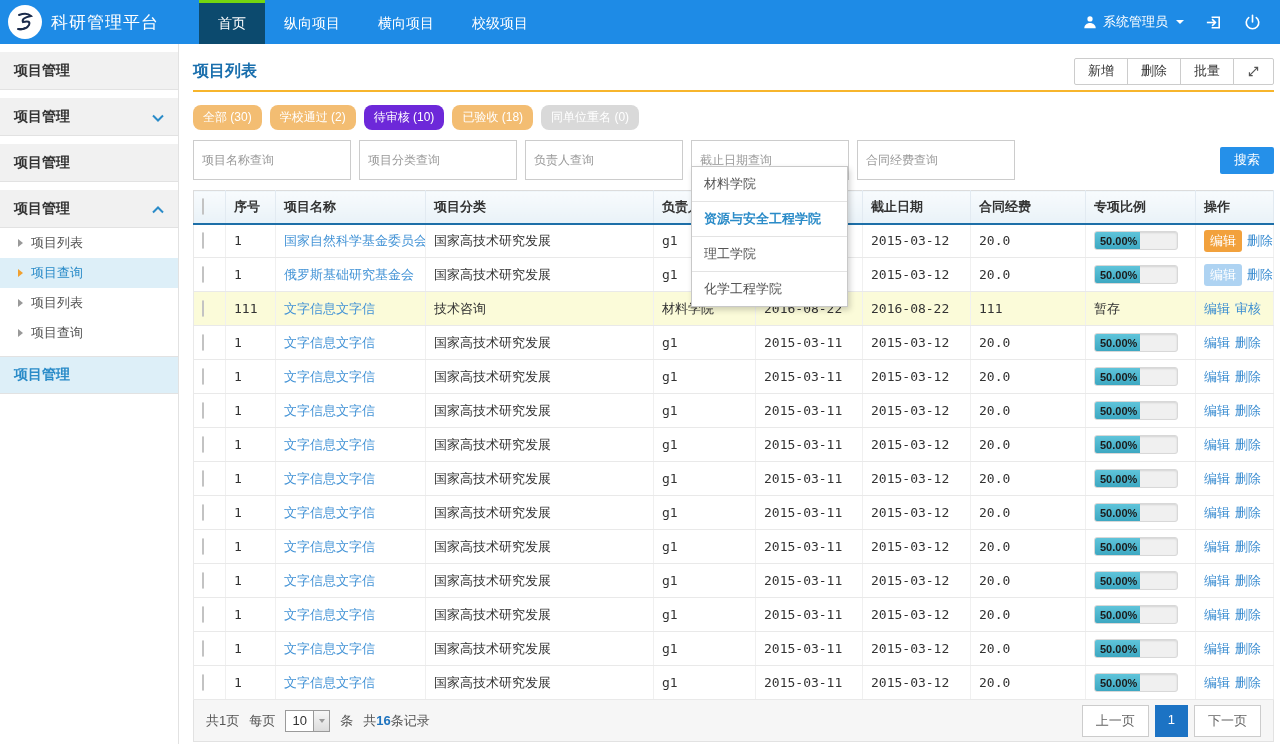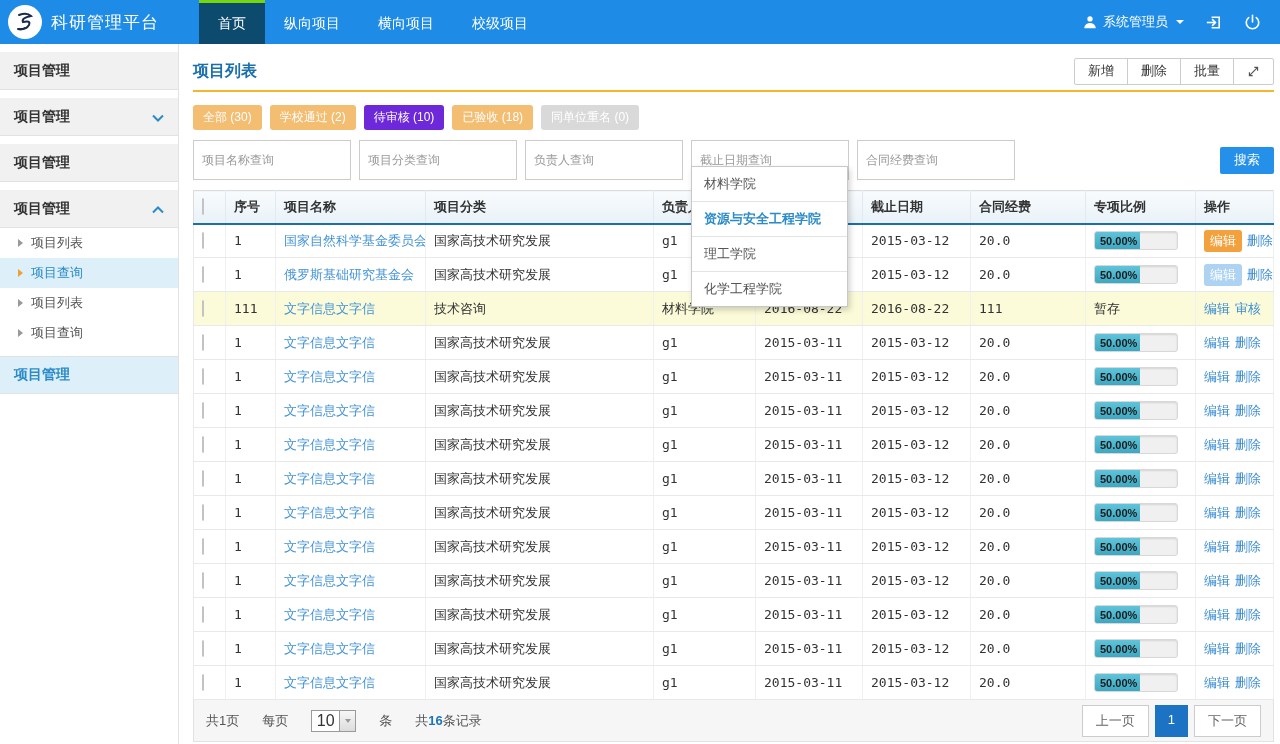--- a/index.html
+++ b/index.html
@@ -32,21 +32,21 @@
   
   .main { flex:1; padding:8px 14px 0; position:relative; }
   .panel-head { display:flex; align-items:center; justify-content:space-between; height:38px; }
   .panel-title { font-size:16px; font-weight:bold; color:#1a6fad; }
   .btn-group { display:flex; }
   .tool-btn { border:1px solid #ccc; background:#fff; padding:0 13px; font-size:13px; color:#333; margin-left:-1px; cursor:pointer; height:27px; display:flex; align-items:center; }
   .tool-btn:first-child { border-radius:2px 0 0 2px; }
   .tool-btn:last-child { border-radius:0 2px 2px 0; }
   .title-underline { height:2px; background:#f7b52c; }
   .filters { display:flex; gap:8px; margin:13px 0 10px; }
-  .filter-btn { color:#fff; font-size:12px; padding:4px 10px; border-radius:3px; cursor:pointer; }
+  .filter-btn { color:#fff; font-size:12px; padding:4px 10px; border-radius:8px; cursor:pointer; }
   .filter-btn.normal   { background:#f3bd72; }
   .filter-btn.active   { background:#6d28d9; }
   .filter-btn.disabled { background:#d9d9d9; cursor:default; }
 
   .search-row { display:flex; gap:8px; position:relative; margin-bottom:10px; align-items:center; }
   .s-input { width:158px; height:40px; border:1px solid #ccc; font-size:12px; color:#555; padding:0 8px; outline:none; }
   .s-input::placeholder { color:#999; }
   .s-select { width:158px; height:27px; border:1px solid #ccc; display:flex; align-items:center; justify-content:space-between; padding:0 8px; color:#999; font-size:12px; background:#fff; cursor:pointer; }
   .caret-g { width:0; height:0; border-top:5px solid #999; border-left:4px solid transparent; border-right:4px solid transparent; }
   .search-btn { margin-left:auto; width:54px; height:27px; background:#2590e9; color:#fff; border:none; font-size:13px; border-radius:2px; cursor:pointer; }
@@ -69,23 +69,23 @@
   .cb { width:13px; height:13px; border:1px solid #c3c3c3; border-radius:2px; background:linear-gradient(#fff,#f1f1f1); cursor:pointer; margin:0 auto; }
   .pbar { position:relative; width:84px; height:19px; background:#f0f0f0; border:1px solid #d8d8d8; border-radius:3px; box-shadow:inset 0 1px 2px rgba(0,0,0,.12); }
   .pfill { position:absolute; left:0; top:0; bottom:0; background:linear-gradient(#5fc4da,#3da8c2); border-radius:2px 0 0 2px; }
   .plabel { position:absolute; left:5px; top:50%; transform:translateY(-50%); font-size:11px; font-weight:bold; color:#1b1b1b; }
   .op { font-size:13px; margin-right:5px; cursor:pointer; display:inline-block; }
   .op.link { color:#3b8dd1; }
   .op.btn-orange { background:#f2a13c; color:#fff; padding:2px 6px; border-radius:3px; }
   .op.btn-blue   { background:#aed3f2; color:#fff; padding:2px 6px; border-radius:3px; }
 
   
-  .table-footer { display:flex; align-items:center; background:#f6f6f6; border:1px solid #e2e2e2; border-top:none; height:42px; padding:0 12px; font-size:13px; color:#555; gap:23px; }
+  .table-footer { display:flex; align-items:center; background:#f6f6f6; border:1px solid #e2e2e2; border-top:none; height:42px; padding:0 12px; font-size:13px; color:#555; gap:10px; }
   .page-size { display:inline-flex; border:1px solid #9a9a9a; background:#fff; height:22px; align-items:center; cursor:pointer; }
-  .ps-val { width:27px; text-align:center; font-size:16px; color:#333; }
+  .ps-val { width:27px; text-align:center; font-size:13px; color:#333; }
   .ps-arrow { width:16px; height:100%; background:linear-gradient(#f7f7f7,#dcdcdc); border-left:1px solid #9a9a9a; display:flex; align-items:center; justify-content:center; }
   .ps-arrow .caret-g { border-top-width:4px; border-left-width:3px; border-right-width:3px; }
   .total-num { color:#1e73be; font-weight:bold; }
   .pagination { margin-left:auto; display:flex; gap:6px; }
   .page-btn { border:1px solid #ccc; background:#fff; padding:6px 13px; font-size:13px; color:#666; cursor:pointer; }
   .page-btn.current { background:#1c73c4; color:#fff; border-color:#1c73c4; padding:6px 12px; }
 </style>
 </head>
 <body>
 

